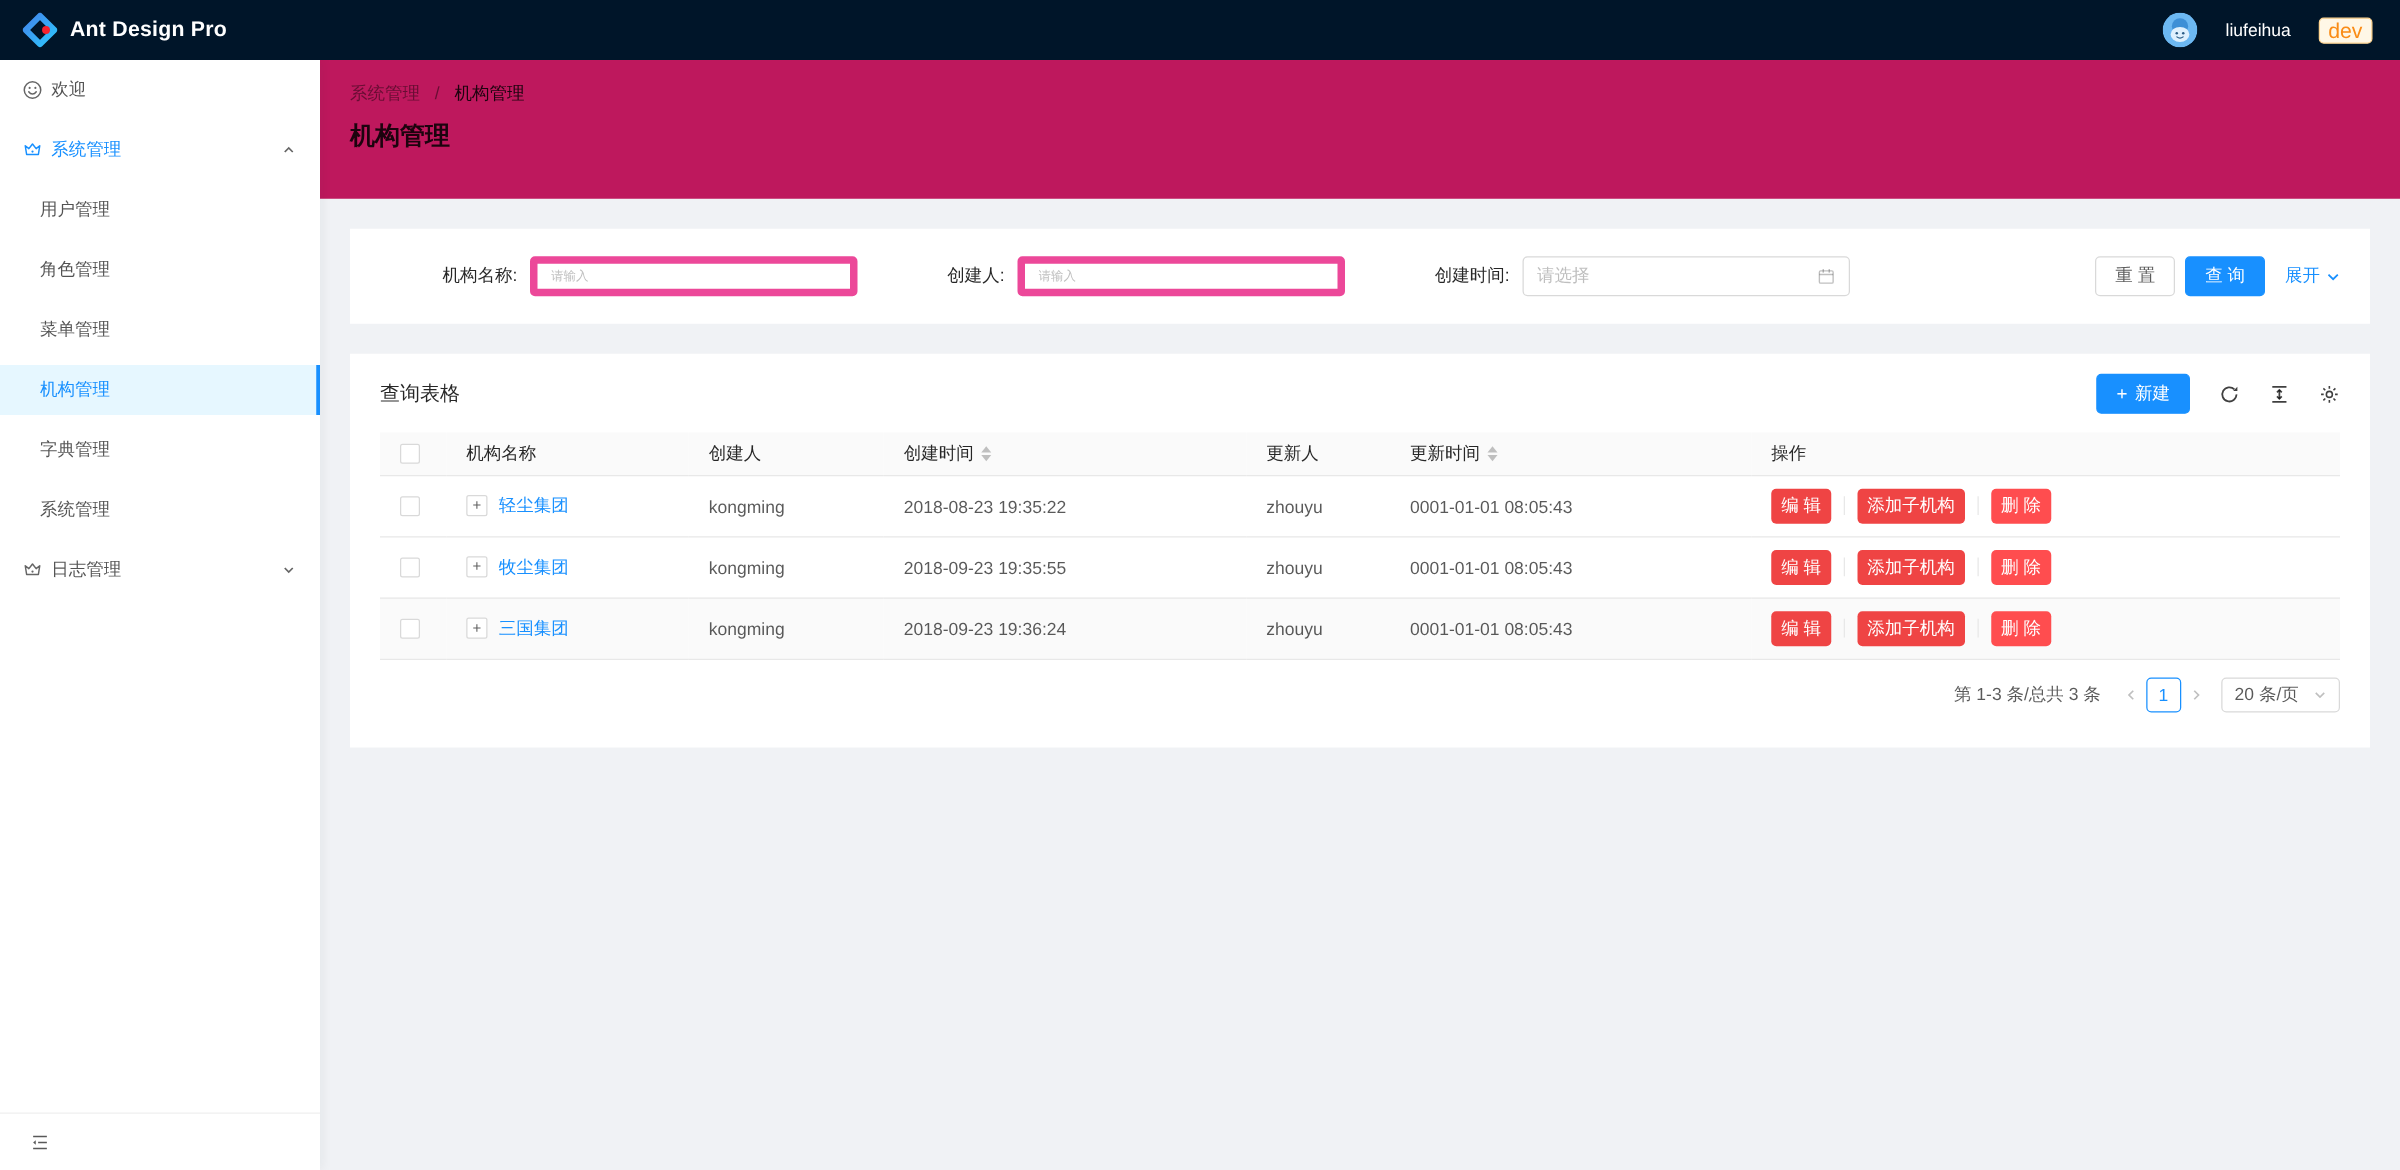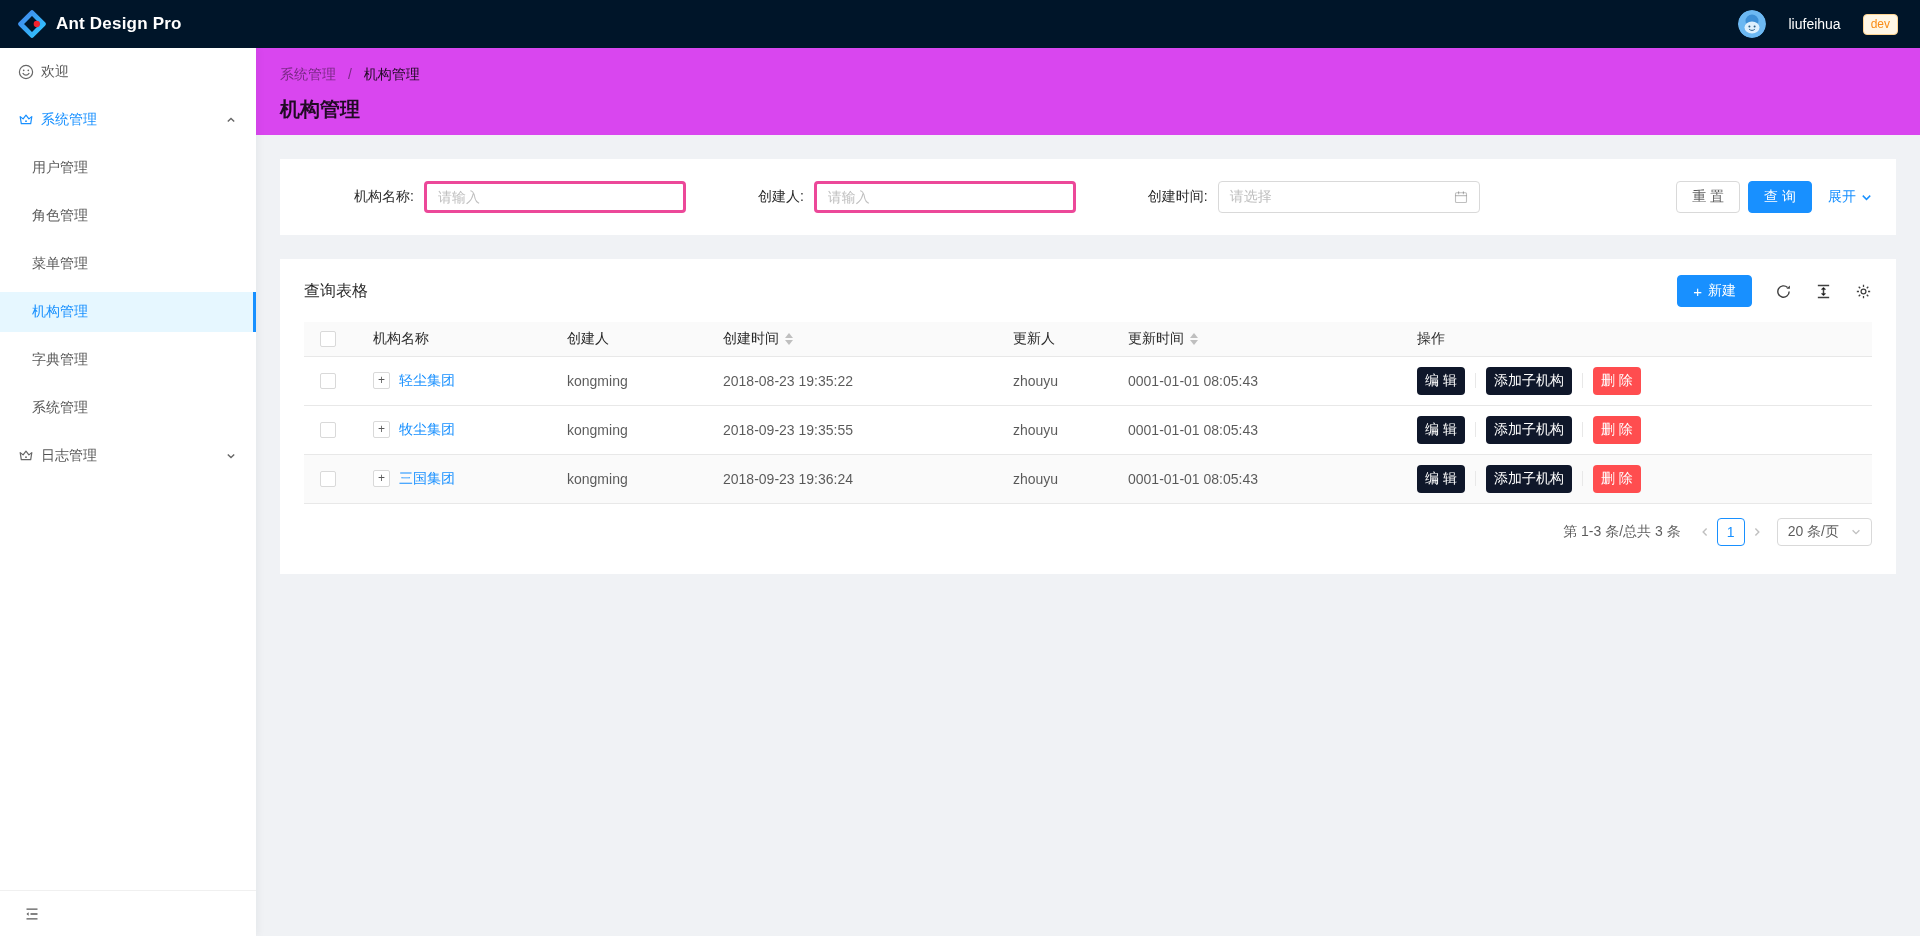--- a/index.html
+++ b/index.html
@@ -18,21 +18,21 @@
     display:flex; align-items:center; justify-content:space-between;
     padding:0 22px 0 18px; z-index:5;
   }
   .logo-area { display:flex; align-items:center; gap:10px; }
   .app-title { color:#fff; font-size:17px; font-weight:bold; letter-spacing:.2px; }
   .header-right { display:flex; align-items:center; gap:22px;text-align:right; }
   .avatar { width:28px; height:28px; border-radius:50%; overflow:hidden; flex:0 0 28px; }
   .username { color:#fff; }
   .env-tag {
     background:#fff7e6; border:1px solid #ffd591; color:#fa8c16;
-    font-size:12px; line-height:19px; padding:0 7px; border-radius:4px;
+    font-size:17px; line-height:19px; padding:0 7px; border-radius:4px;
   }
 
   
   .main { flex:1; display:flex; min-height:0; }
   .sidebar {
     width:256px; flex:0 0 256px; background:#fff;
     box-shadow:2px 0 8px rgba(29,35,41,.05);
     display:flex; flex-direction:column; justify-content:space-between; z-index:3;
   }
   .menu { padding-top:4px; }
@@ -49,38 +49,38 @@
   }
   .submenu-caret { position:absolute; right:20px; display:inline-flex; color:rgba(0,0,0,.6); }
   .sider-trigger {
     height:46px; border-top:1px solid #f0f0f0; display:flex; align-items:center;
     padding-left:24px; color:rgba(0,0,0,.65); cursor:pointer;
   }
 
   .content { flex:1; min-width:0; display:flex; flex-direction:column; overflow:hidden; }
 
   
-  .page-header { background:#d946ef; padding:16px 24px 12px; }
+  .page-header { background:#be185d; padding:16px 24px 36px; }
   .breadcrumb { font-size:14px; line-height:21px; }
   .crumb-link { color:rgba(0,0,0,.45); cursor:pointer; }
   .crumb-sep { color:rgba(0,0,0,.45); margin:0 8px; }
   .crumb-current { color:rgba(0,0,0,.85); }
   .page-title { margin-top:10px; font-size:20px; line-height:28px; font-weight:600; color:rgba(0,0,0,.85); }
 
   
   .filter-card {
     background:#fff; margin:24px 24px 0; padding:22px 24px;
     display:flex; align-items:center;
   }
   .filter-field { display:flex; align-items:center; margin-right:72px; }
   .filter-field:first-child { margin-left:50px; }
   .filter-field label { white-space:nowrap; color:rgba(0,0,0,.85); margin-right:10px; }
   .ant-input {
-    width:262px; height:32px; border:3px solid #ec4899; border-radius:4px;
-    padding:0 11px; font-size:14px; color:rgba(0,0,0,.65); outline:none;
+    width:262px; height:32px; border:6px solid #ec4899; border-radius:4px;
+    padding:0 11px; font-size:10px; color:rgba(0,0,0,.65); outline:none;
     font-family:"Liberation Sans","DejaVu Sans",sans-serif;
   }
   .ant-input::placeholder { color:#bfbfbf; }
   .picker {
     width:262px; height:32px; border:1px solid #d9d9d9; border-radius:4px;
     padding:0 11px; display:flex; align-items:center; justify-content:space-between;
     color:#bfbfbf; background:#fff; cursor:pointer;
   }
   .picker .cal { color:rgba(0,0,0,.25); display:inline-flex; }
   .filter-actions { margin-left:auto; display:flex; align-items:center; }
@@ -120,21 +120,21 @@
   }
   .row-link { color:#1890ff; cursor:pointer; }
   .th-sort { display:inline-flex; align-items:center; gap:6px; }
   .sorter { display:inline-flex; flex-direction:column; gap:2px; }
   .caret-up { width:0; height:0; border-left:4px solid transparent; border-right:4px solid transparent; border-bottom:5px solid #bfbfbf; }
   .caret-down { width:0; height:0; border-left:4px solid transparent; border-right:4px solid transparent; border-top:5px solid #bfbfbf; }
   .act-btn {
     height:28px; padding:0 8px; border:none; border-radius:4px; color:#fff;
     font-size:14px; cursor:pointer; font-family:inherit; vertical-align:middle;
   }
-  .act-blue { background:#0f172a; }
+  .act-blue { background:#ef4444; }
   .act-red { background:#ff4d4f; }
   .act-divider { display:inline-block; width:1px; height:15px; background:#e8e8e8; margin:0 10px; vertical-align:middle; }
 
   
   .pagination { display:flex; align-items:center; justify-content:flex-end; margin:14px 24px 0; }
   .pg-total { color:rgba(0,0,0,.65); margin-right:12px; }
   .pg-arrow { color:rgba(0,0,0,.25); display:inline-flex; width:24px; height:28px; align-items:center; justify-content:center; cursor:default; }
   .pg-num {
     min-width:28px; height:28px; line-height:26px; text-align:center; border:1px solid #1890ff;
     border-radius:4px; color:#1890ff; background:#fff; font-weight:500; cursor:pointer;

